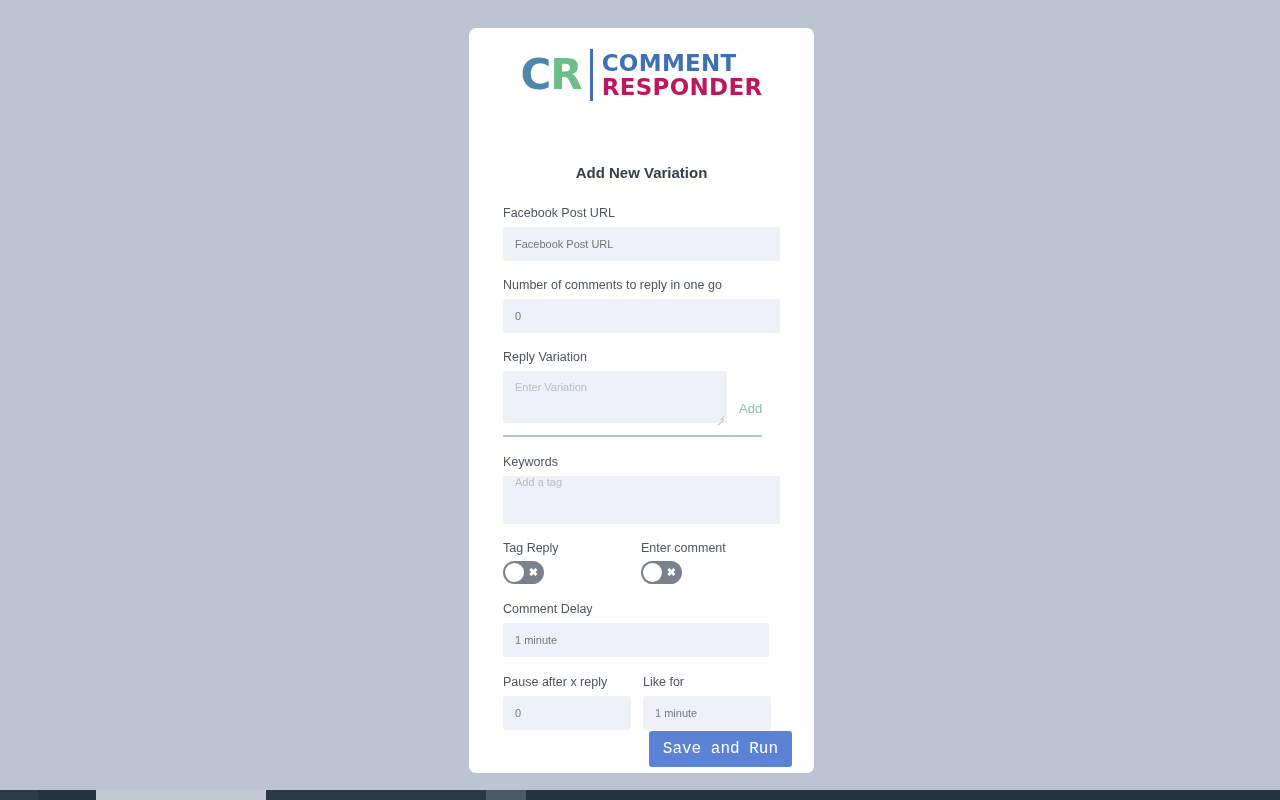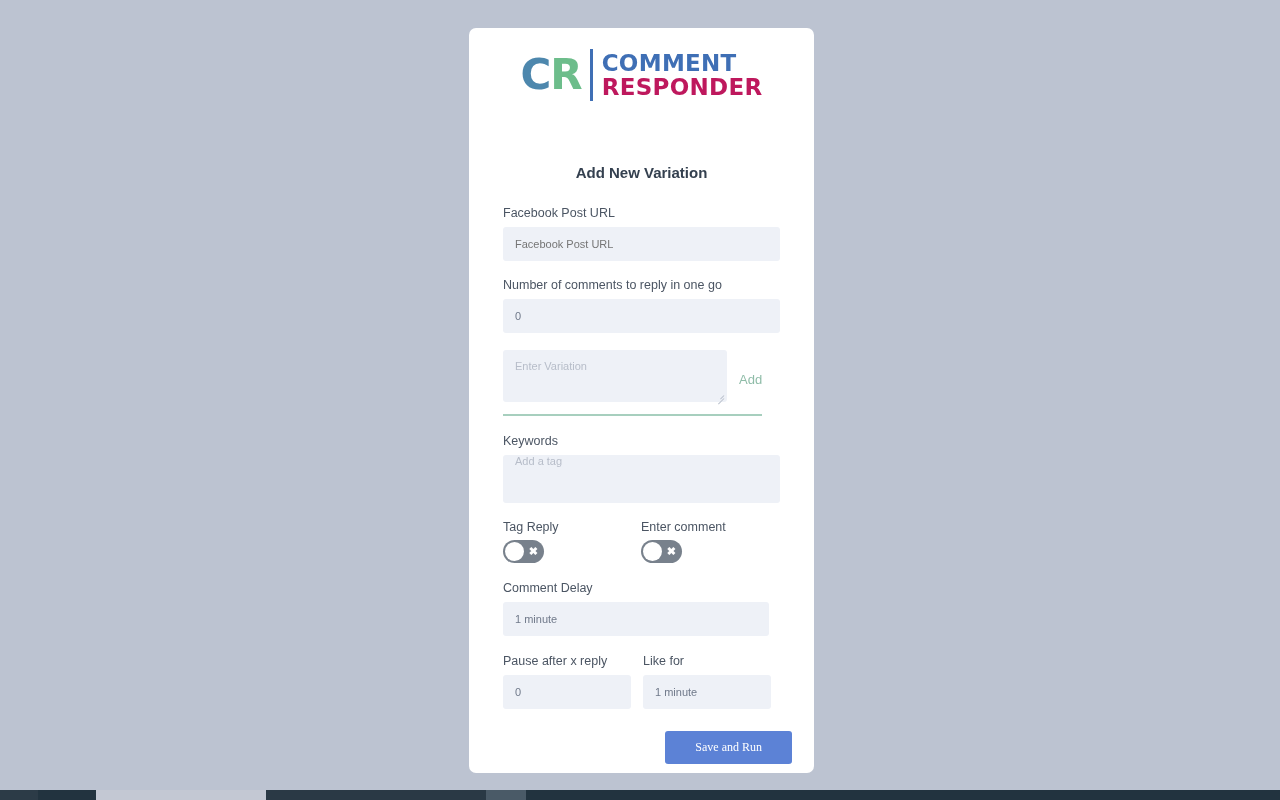--- a/index.html
+++ b/index.html
@@ -116,21 +116,21 @@
     align-items: center;
   }
   .input-box.placeholder { color: #b7bdc9; }
   .input-box.value { color: #70798a; }
 
   .field { margin-bottom: 17px; }
 
   
   .variation-row {
     display: flex;
-    align-items: flex-start;
+    align-items: center;
   }
   .variation-area {
     position: relative;
     width: 224px;
     height: 52px;
     background: #eef1f7;
     border-radius: 3px;
     box-sizing: border-box;
     padding: 10px 12px;
     font-size: 11px;
@@ -225,23 +225,23 @@
   .btn-row {
     position: absolute;
     right: 22px;
     top: 703px;
   }
   .btn-save {
     background: #5c82d6;
     color: #ffffff;
     border: none;
     border-radius: 3px;
-    font-size: 12px;
-    font-family: Liberation Serif, serif;
-    padding: 9px 30px;
+    font-size: 16px;
+    font-family: Liberation Mono, monospace;
+    padding: 9px 14px;
     cursor: pointer;
   }
 
   
   .taskbar {
     position: absolute;
     left: 0;
     bottom: 0;
     width: 1280px;
     height: 10px;
@@ -282,20 +282,21 @@
       <div class="field-label">Facebook Post URL</div>
       <input class="input-box placeholder" type="text" placeholder="Facebook Post URL" style="">
     </div>
 
     <div class="field">
       <div class="field-label">Number of comments to reply in one go</div>
       <div class="input-box value">0</div>
     </div>
 
     <div class="field">
+      <div class="field-label">Reply Variation</div>
       <div class="variation-row">
         <div class="variation-area">Enter Variation
           <div class="resize-handle">
               <span></span>
               <span></span>
             </div>
         </div>
         <div class="add-link">Add</div>
       </div>
       <div class="divider-green"></div>

